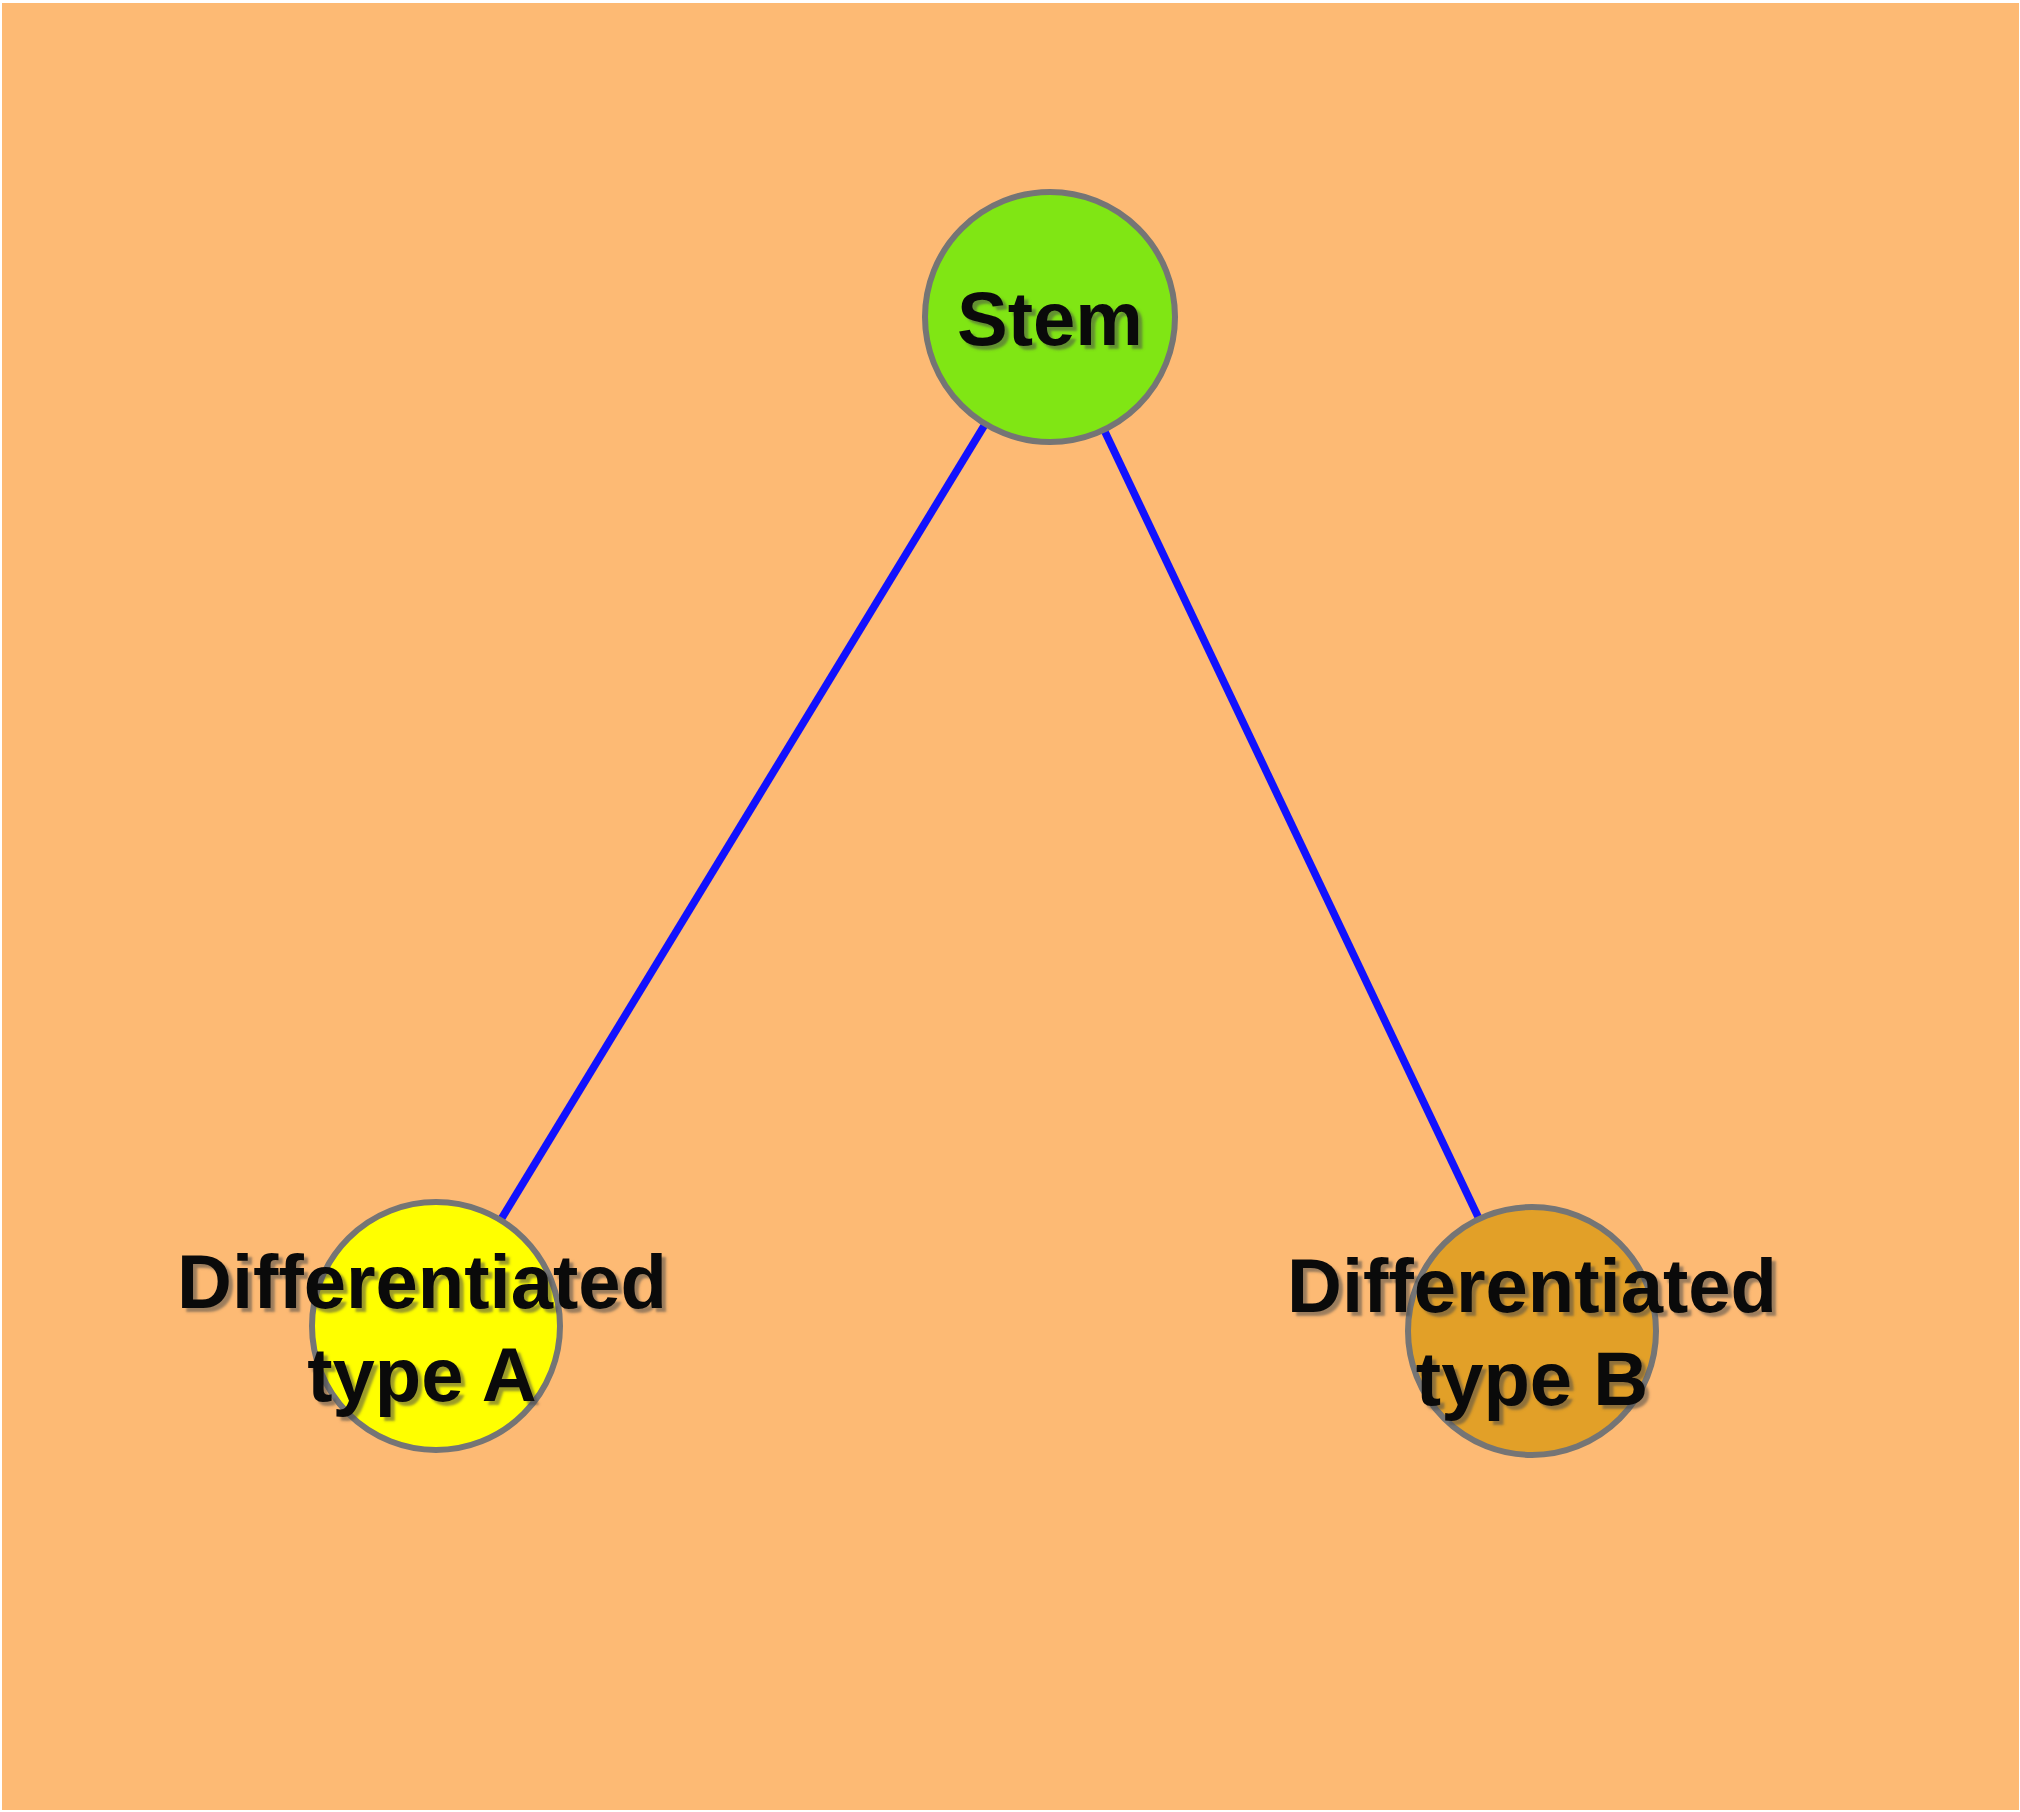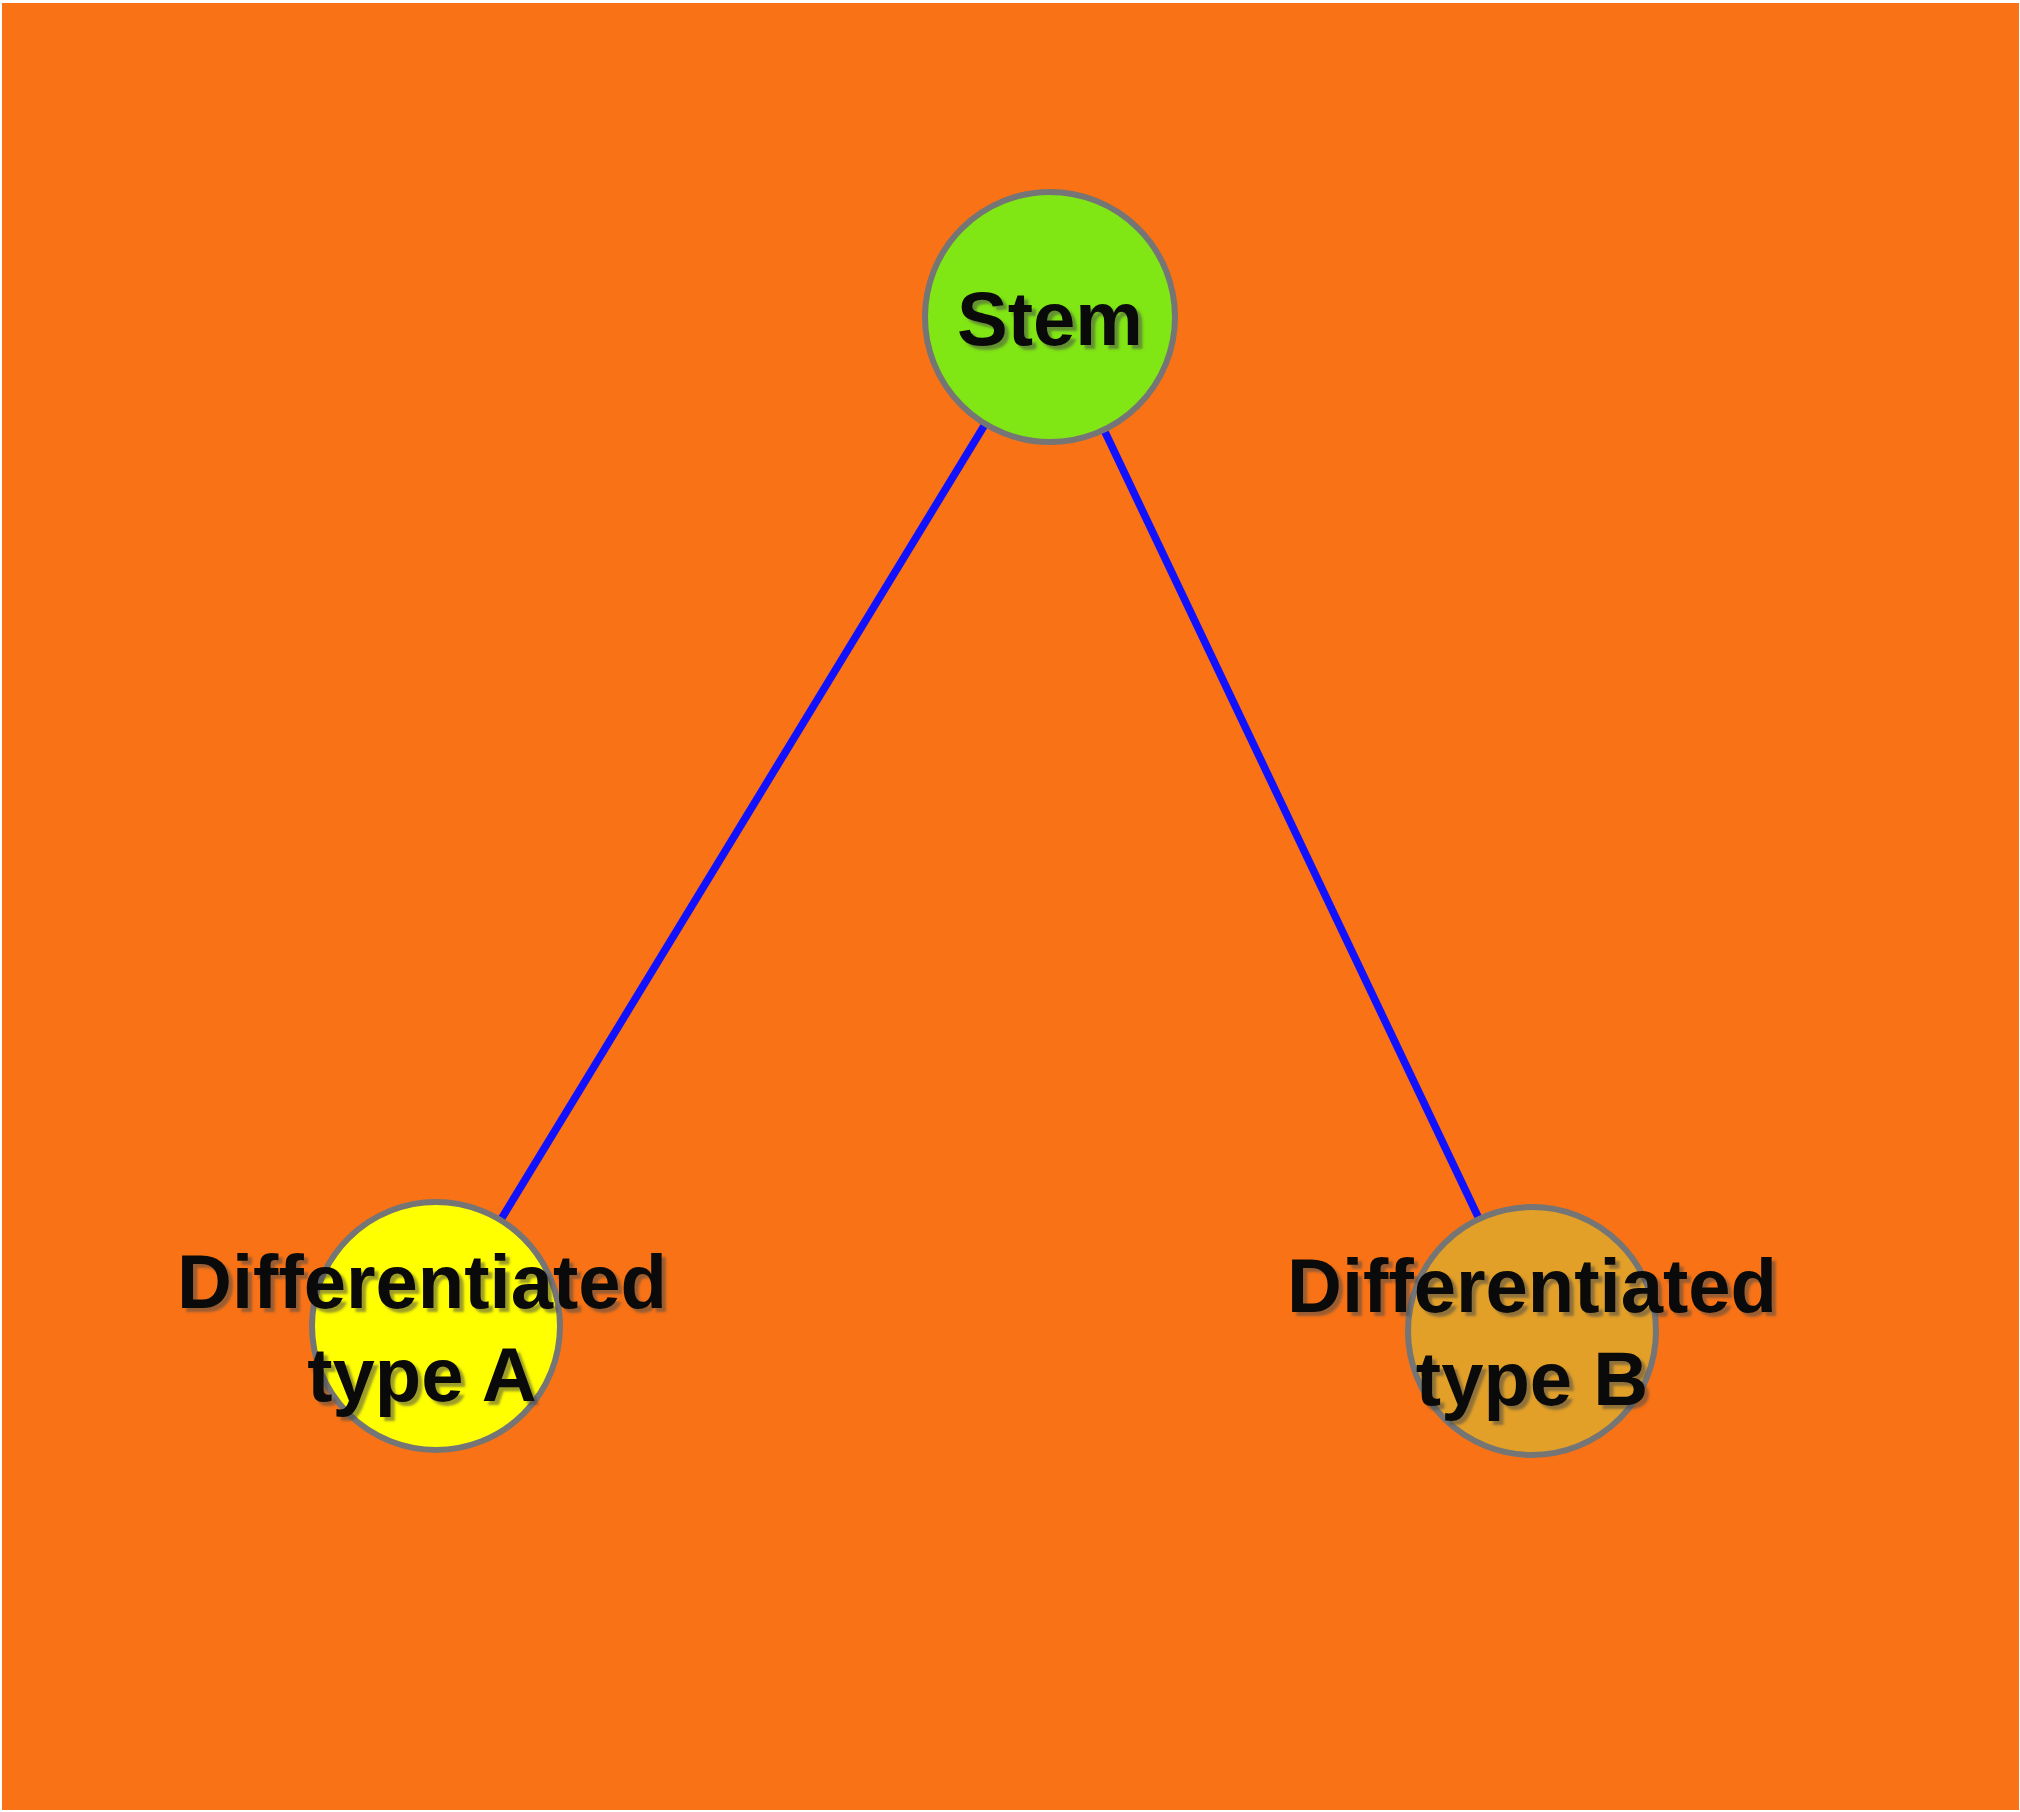--- a/index.html
+++ b/index.html
@@ -60,21 +60,21 @@
   .margin-strip { position: absolute; background: #ffffff; }
   .margin-top    { left: 0; top: 0; width: 2021px; height: 2.5px; }
   .margin-bottom { left: 0; bottom: 0; width: 2021px; height: 1.7px; }
   .margin-left   { left: 0; top: 0; width: 1.7px; height: 1812px; }
   .margin-right  { right: 0; top: 0; width: 1.7px; height: 1812px; }
 </style>
 </head>
 <body>
 
 <div class="page">
-  <div class="canvas" style="background-color: #f97316; text-decoration: underline;">
+  <div class="canvas" style="background-color: #fdba74; text-decoration: underline;">
 
     <svg class="edges-layer" width="2021" height="1812" viewBox="0 0 2384 2138">
       <line class="edge-line" x1="1239" y1="374" x2="514" y2="1565" style="stroke: rgb(17, 17, 254);"></line>
       <line class="edge-line" x1="1239" y1="374" x2="1808" y2="1571" style="stroke: rgb(17, 17, 254);"></line>
     </svg>
 
     <div class="node" id="node-stem" style="background-color: rgb(128, 230, 20); border-color: rgb(117, 117, 117);"></div>
 
     <div class="node" id="node-typeA" style="background-color: rgb(255, 255, 0); border-color: rgb(117, 117, 117);"></div>
 

